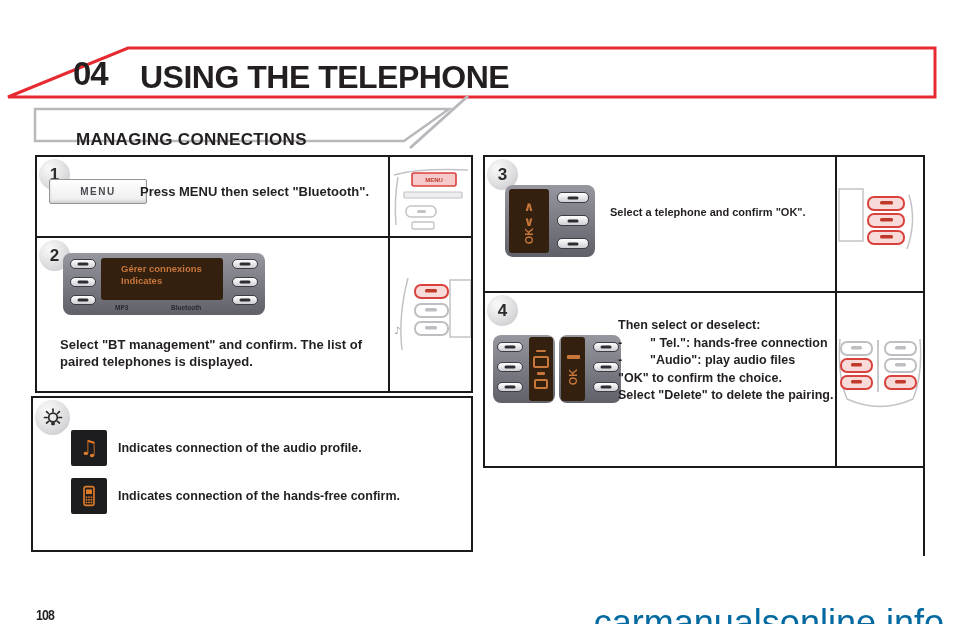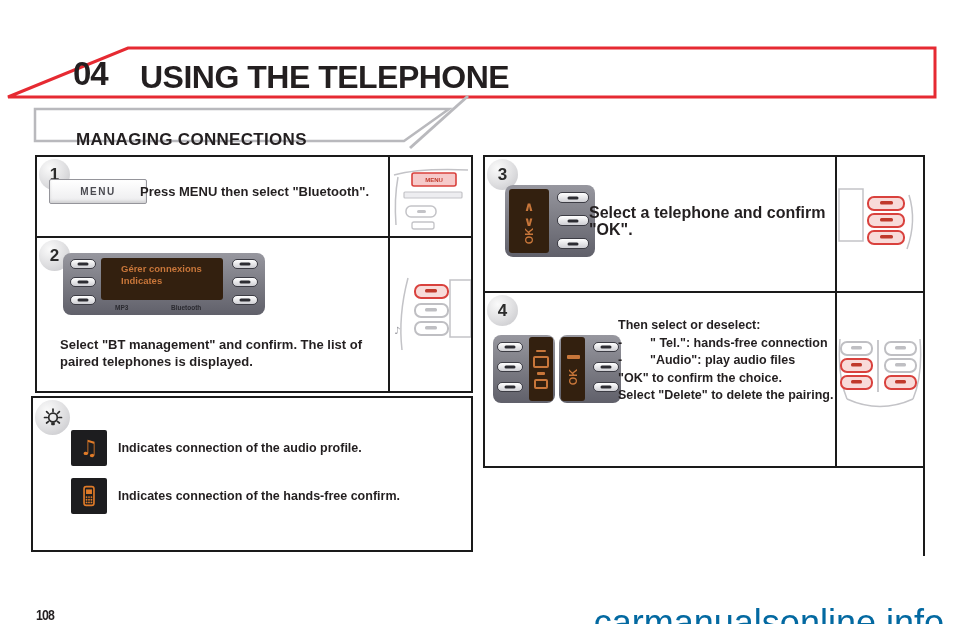--- a/index.html
+++ b/index.html
@@ -185,21 +185,21 @@
     <div class="device" style="left:20px;top:28px;width:90px;height:72px">
       <div class="screen" style="left:4px;top:4px;width:40px;height:64px;display:flex;flex-direction:column;align-items:center;justify-content:center;gap:2px">
         <span class="arrow-glyph glyph">∧</span>
         <span class="arrow-glyph glyph">∨</span>
         <span class="ok-rot">OK</span>
       </div>
       <div class="silver-btn" style="left:52px;top:7px;width:32px;height:11px"></div>
       <div class="silver-btn" style="left:52px;top:30px;width:32px;height:11px"></div>
       <div class="silver-btn" style="left:52px;top:53px;width:32px;height:11px"></div>
     </div>
-    <div class="instruction" style="left:104px;top:47px;width:238px;font-size:16px">Select a telephone and confirm "OK".</div>
+    <div class="instruction" style="left:125px;top:47px;width:238px;font-size:11px">Select a telephone and confirm "OK".</div>
   </div>
 
   <div class="panel" style="left:835px;top:155px;width:90px;height:138px">
     <svg width="86" height="134">
       <rect x="2" y="32" width="24" height="52" fill="#ffffff" stroke="#c3c3c7" stroke-width="1.5"></rect>
       <rect x="31" y="40" width="36" height="13" rx="6" fill="#f8dbd9" stroke="#d9413d" stroke-width="2"></rect>
       <rect x="43" y="44" width="13" height="3.5" rx="1.5" fill="#c0392b"></rect>
       <rect x="31" y="57" width="36" height="13" rx="6" fill="#f8dbd9" stroke="#d9413d" stroke-width="2"></rect>
       <rect x="43" y="61" width="13" height="3.5" rx="1.5" fill="#c0392b"></rect>
       <rect x="31" y="74" width="36" height="13" rx="6" fill="#f8dbd9" stroke="#d9413d" stroke-width="2"></rect>

